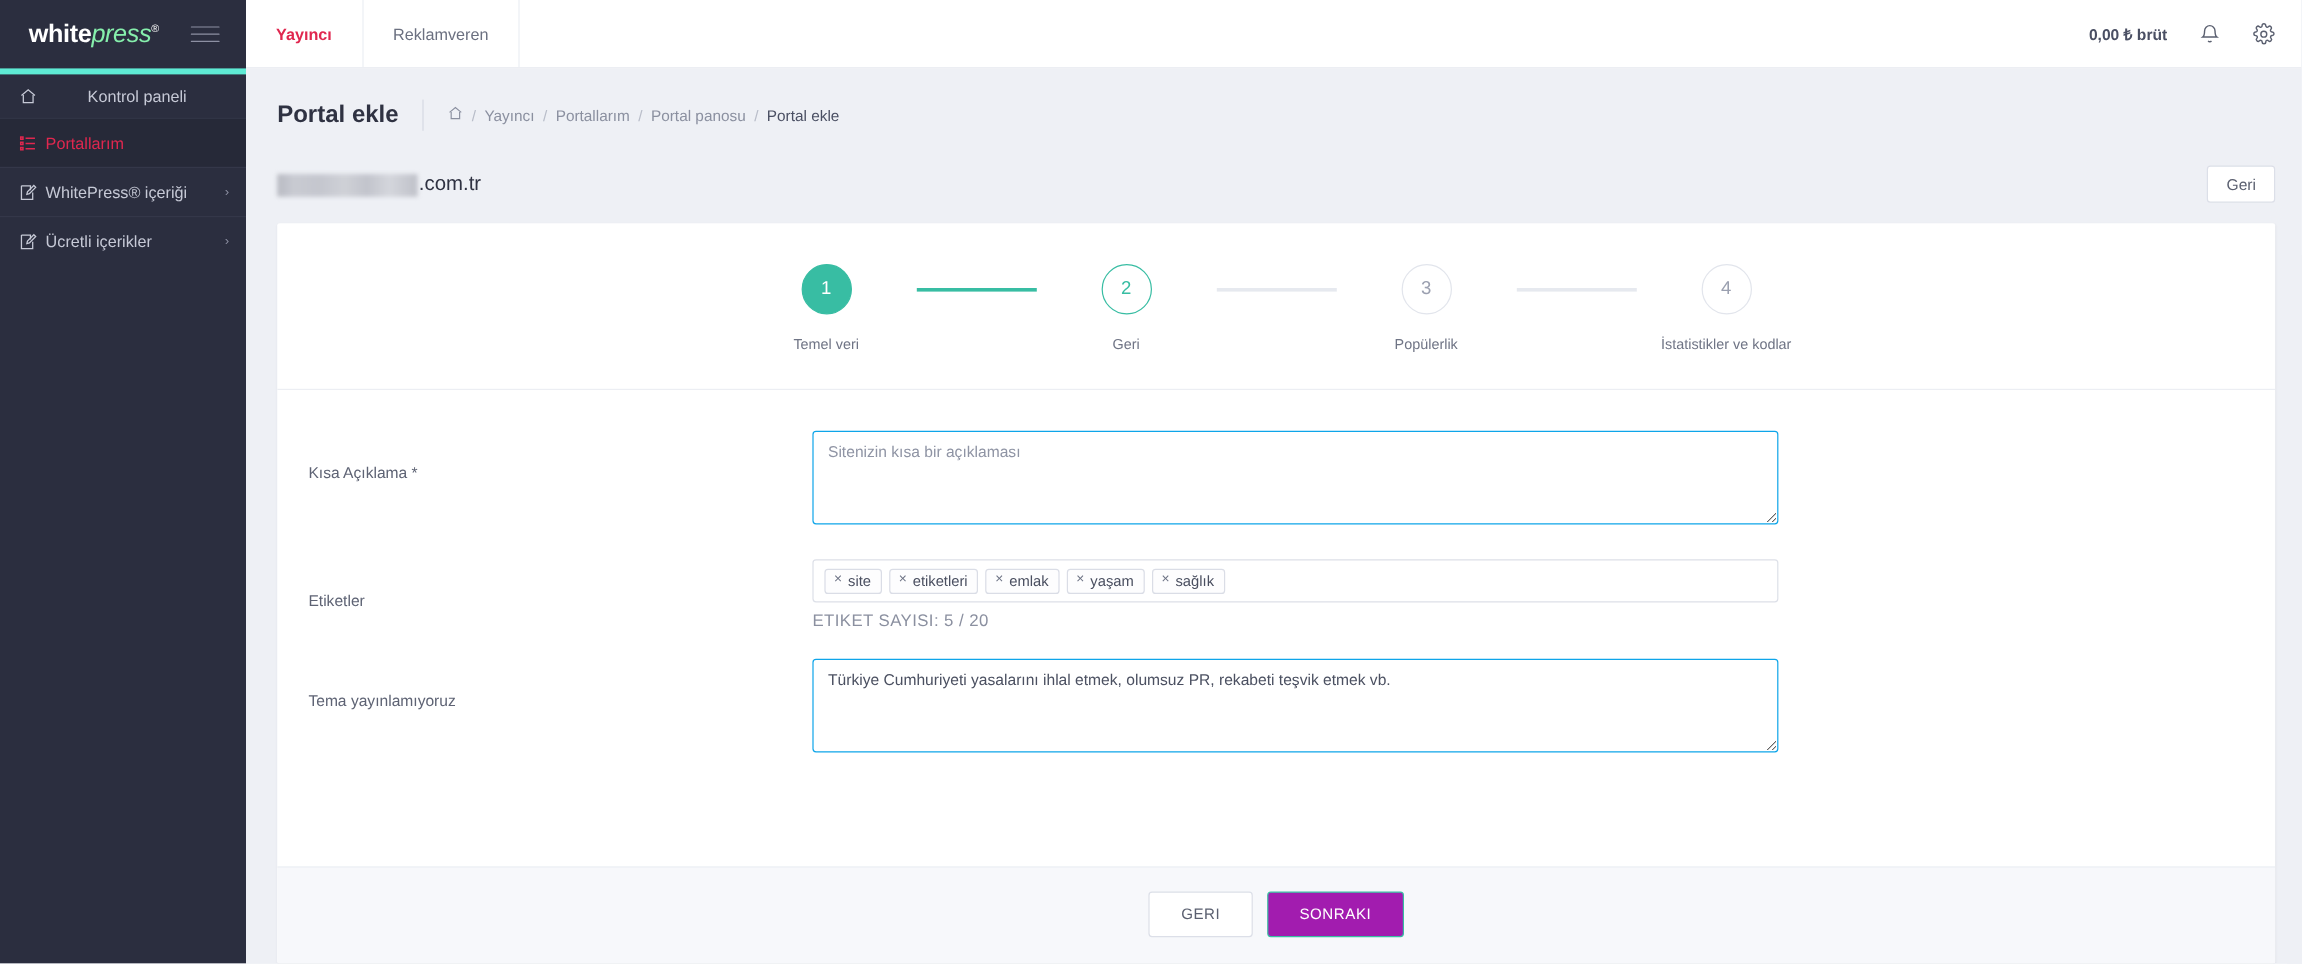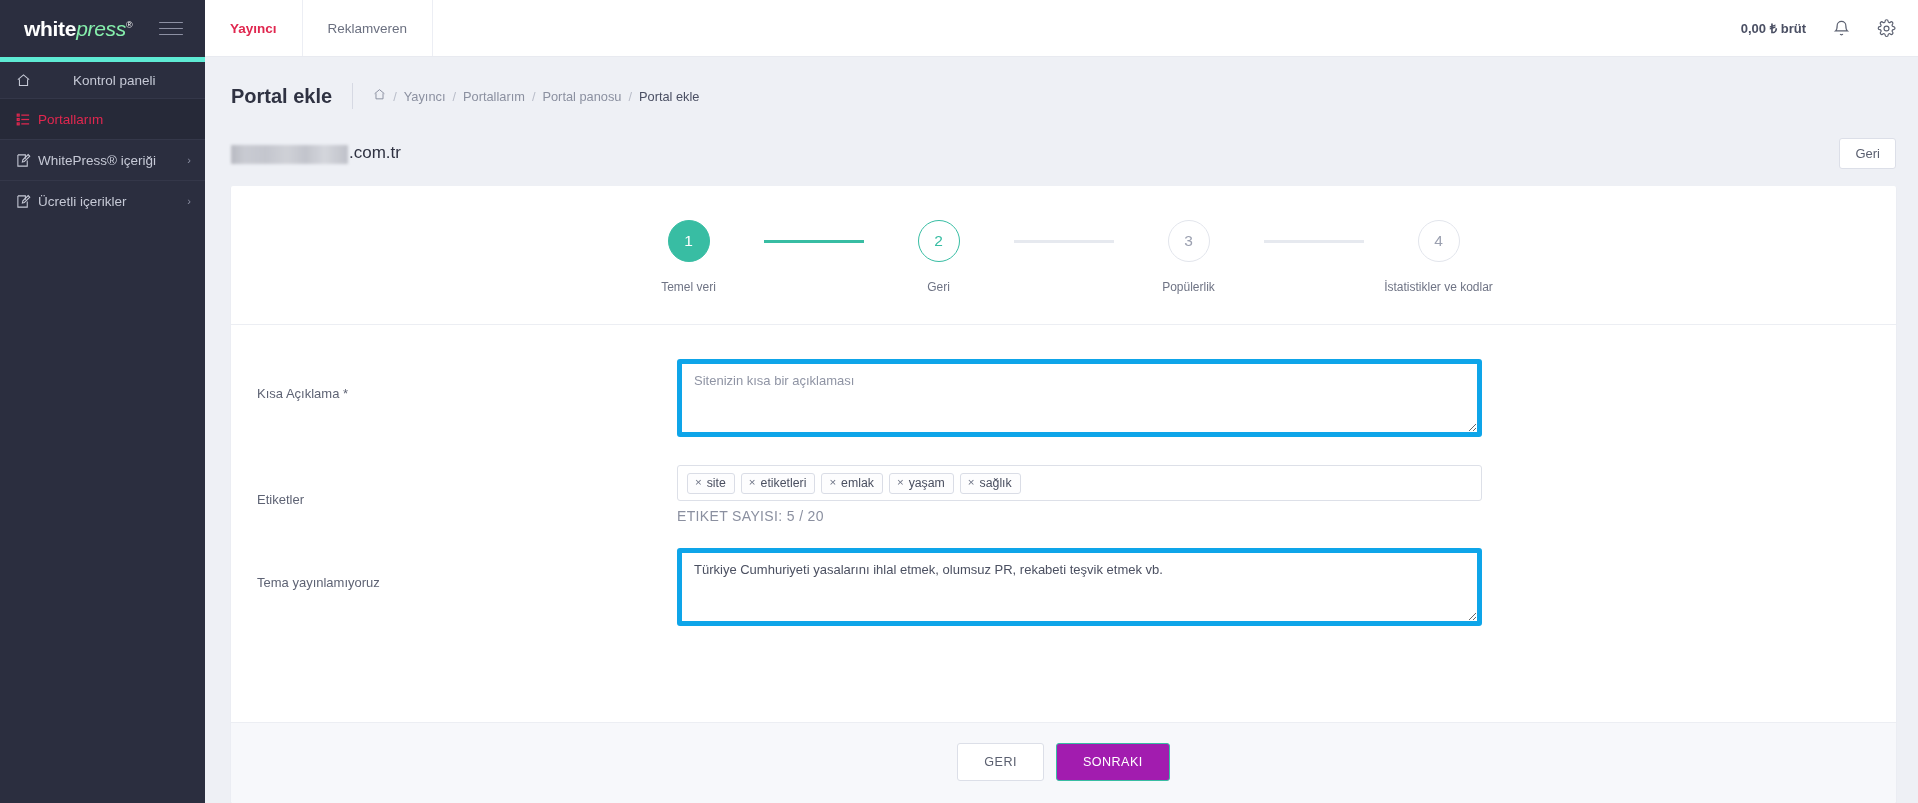--- a/index.html
+++ b/index.html
@@ -146,21 +146,21 @@
   .form-area { padding: 34px 0 30px 0; flex: 1; }
   .form-row { display: flex; padding: 0 26px 0 26px; margin-bottom: 24px; }
   .form-row:last-child { margin-bottom: 0; }
   .form-label {
     width: 420px; min-width: 420px; padding-top: 6px;
     font-size: 13px; color: #5e6374; margin-top: 21px;
   }
   .form-field { flex: 1; max-width: 805px; }
   textarea.ta {
     width: 100%; height: 78px; resize: vertical;
-    border: 5px solid #0ea5e9; border-radius: 3px;
+    border: 1px solid #0ea5e9; border-radius: 3px;
     padding: 9px 12px; font-size: 13px; color: #4b5061;
     font-family: "Liberation Sans", sans-serif; outline: none;
     background: #fff;
   }
   textarea.ta::placeholder { color: #8f94a4; }
 
   .tagbox {
     border: 1px solid #dde0e8; border-radius: 3px; background: #fff;
     min-height: 36px; display: flex; align-items: center; flex-wrap: wrap;
     gap: 6px; padding: 6px 9px;

